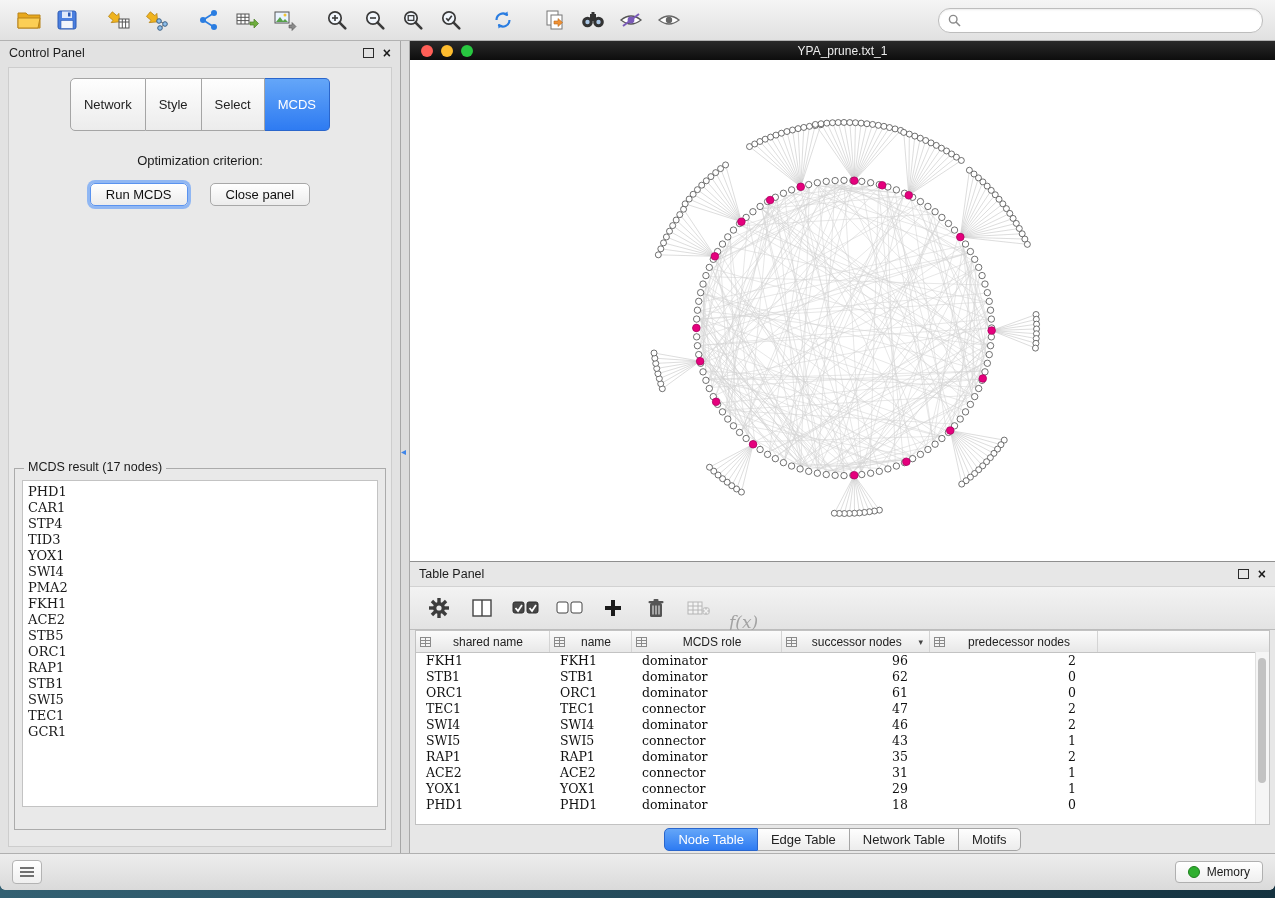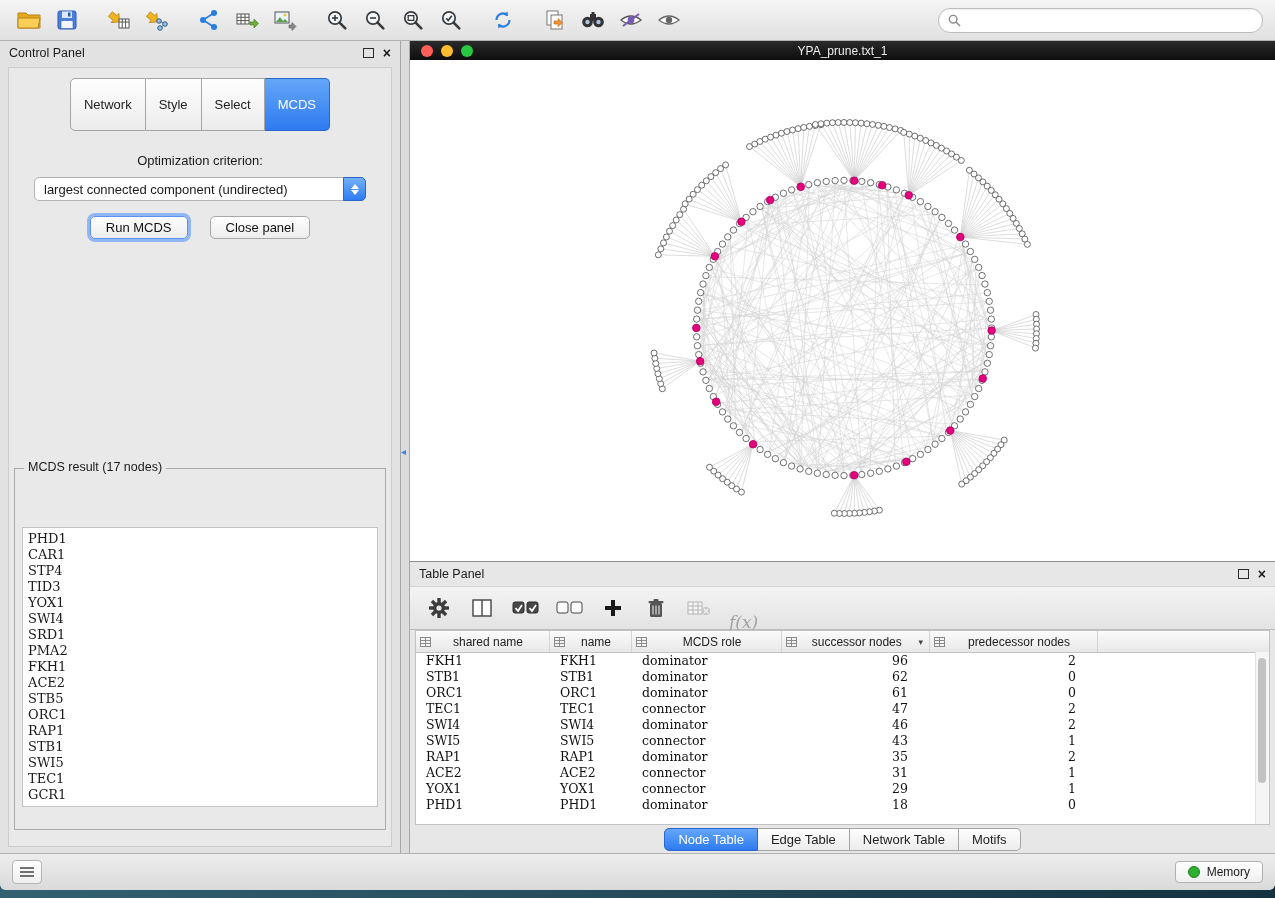--- a/index.html
+++ b/index.html
@@ -46,21 +46,21 @@
                  background:linear-gradient(#74b1f9,#2e7bf2);border:1px solid #2a66cc;border-radius:0 5px 5px 0;
                  display:flex;flex-direction:column;align-items:center;justify-content:center;gap:1px;}
   .chev{width:0;height:0;border-left:4px solid transparent;border-right:4px solid transparent;}
   .chev.up{border-bottom:5px solid #fff;}
   .chev.down{border-top:5px solid #fff;}
   .btn-row{margin-top:15px;display:flex;gap:22px;}
   .btn{padding:3px 15px;font-size:13px;background:linear-gradient(#ffffff,#ececec);
        border:1px solid #a8a8a8;border-radius:5px;color:#111;}
   .btn.focus{box-shadow:0 0 0 3px rgba(85,150,250,.6);border-color:#5a93ef;}
   .result-group{margin-top:auto;margin-bottom:16px;width:372px;height:362px;border:1px solid #ababab;
-                position:relative;padding:11px 7px 22px;box-sizing:border-box;display:flex;align-items:flex-end;}
+                position:relative;padding:11px 7px 22px;box-sizing:border-box;display:flex;}
   .result-legend{position:absolute;top:-9px;left:9px;background:#e9e9e9;padding:0 4px;font-size:12.5px;}
   .result-list{flex:1;background:#fff;border:1px solid #c3c3c3;overflow:hidden;
                font-family:"DejaVu Serif",serif;font-size:13px;padding:3px 5px;}
   .mcds-item{line-height:16px;}
 
   
   .splitter{width:8px;flex:0 0 8px;background:#dcdcdc;border-right:1px solid #a9a9a9;position:relative;}
   .spl-arrow{position:absolute;top:50%;left:0;color:#3f85e8;font-size:10px;line-height:10px;}
 
   
@@ -283,41 +283,33 @@
         <span class="wc-x">×</span>
       </div>
       <div class="cp-body">
         <div class="cp-tabs">
             <div class="cp-tab">Network</div>
             <div class="cp-tab">Style</div>
             <div class="cp-tab">Select</div>
             <div class="cp-tab sel">MCDS</div>
           </div>
         <div class="opt-label">Optimization criterion:</div>
-        <div class="combo">
-          <span>largest connected component (undirected)</span>
-          <span class="combo-stepper">
-              <span class="chev up"></span>
-              <span class="chev down"></span>
-            </span>
-        </div>
         <div class="btn-row">
           <div class="btn focus">Run MCDS</div>
           <div class="btn">Close panel</div>
         </div>
         <div class="result-group">
           <span class="result-legend">MCDS result (17 nodes)</span>
           <div class="result-list">
               <div class="mcds-item">PHD1</div>
               <div class="mcds-item">CAR1</div>
               <div class="mcds-item">STP4</div>
               <div class="mcds-item">TID3</div>
               <div class="mcds-item">YOX1</div>
               <div class="mcds-item">SWI4</div>
-              <div class="mcds-item">SRD1</div>
               <div class="mcds-item">PMA2</div>
               <div class="mcds-item">FKH1</div>
               <div class="mcds-item">ACE2</div>
               <div class="mcds-item">STB5</div>
               <div class="mcds-item">ORC1</div>
               <div class="mcds-item">RAP1</div>
               <div class="mcds-item">STB1</div>
               <div class="mcds-item">SWI5</div>
               <div class="mcds-item">TEC1</div>
               <div class="mcds-item">GCR1</div>

